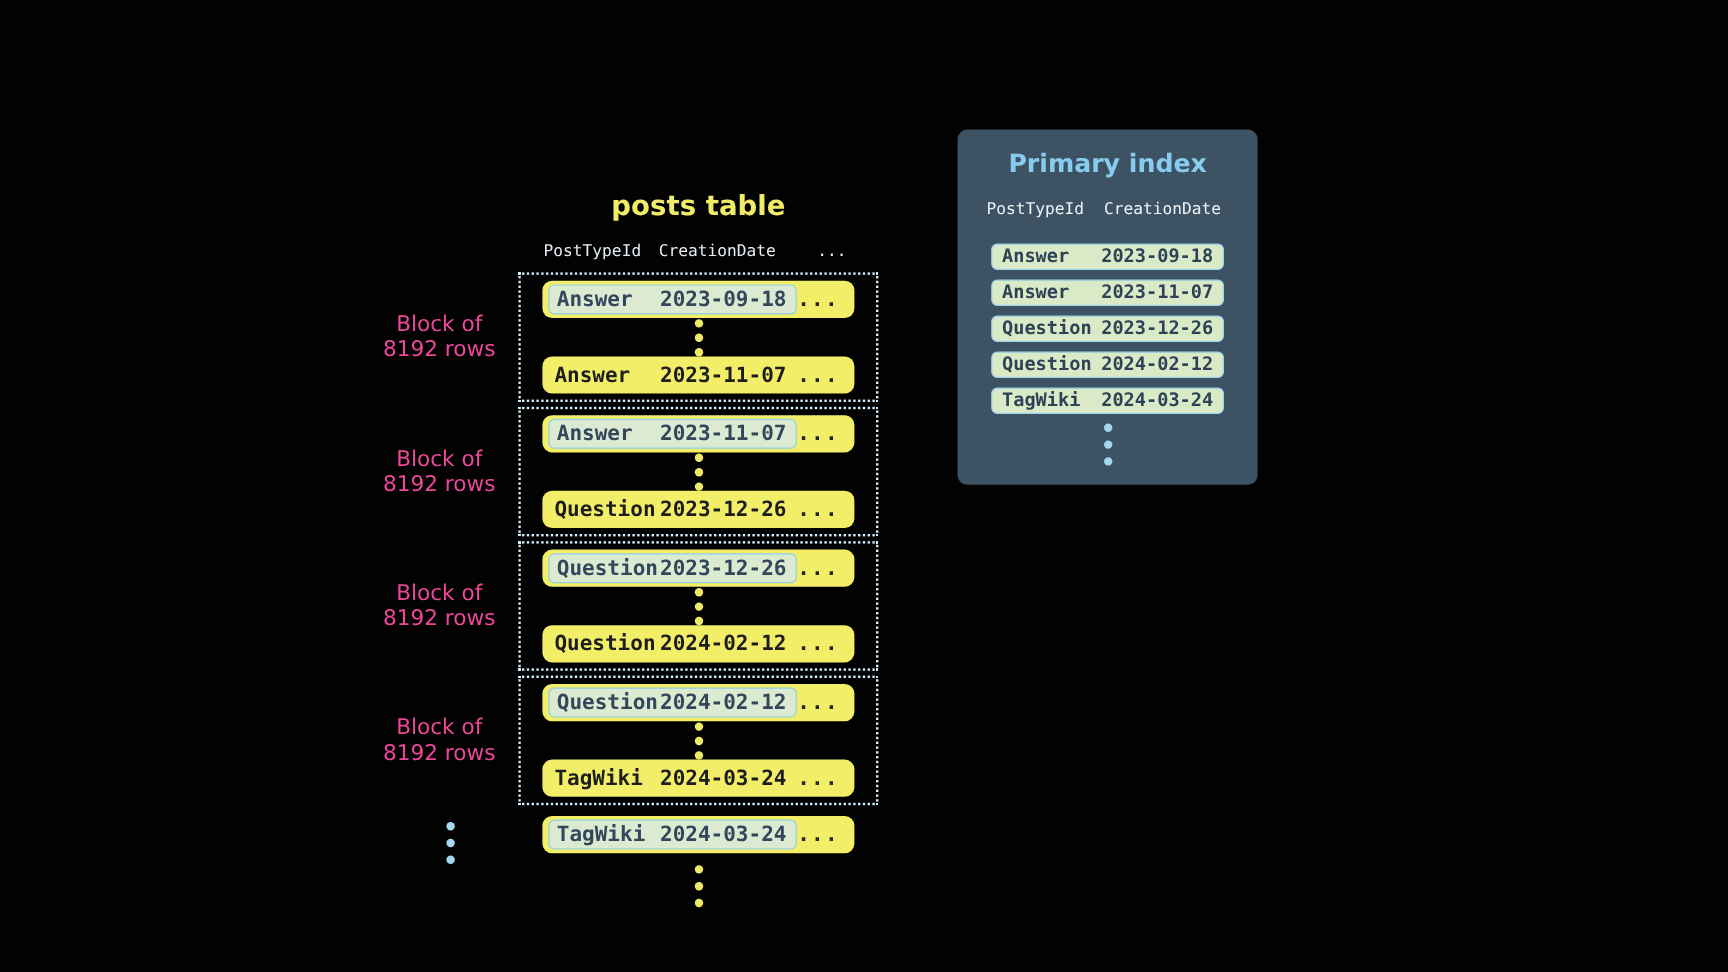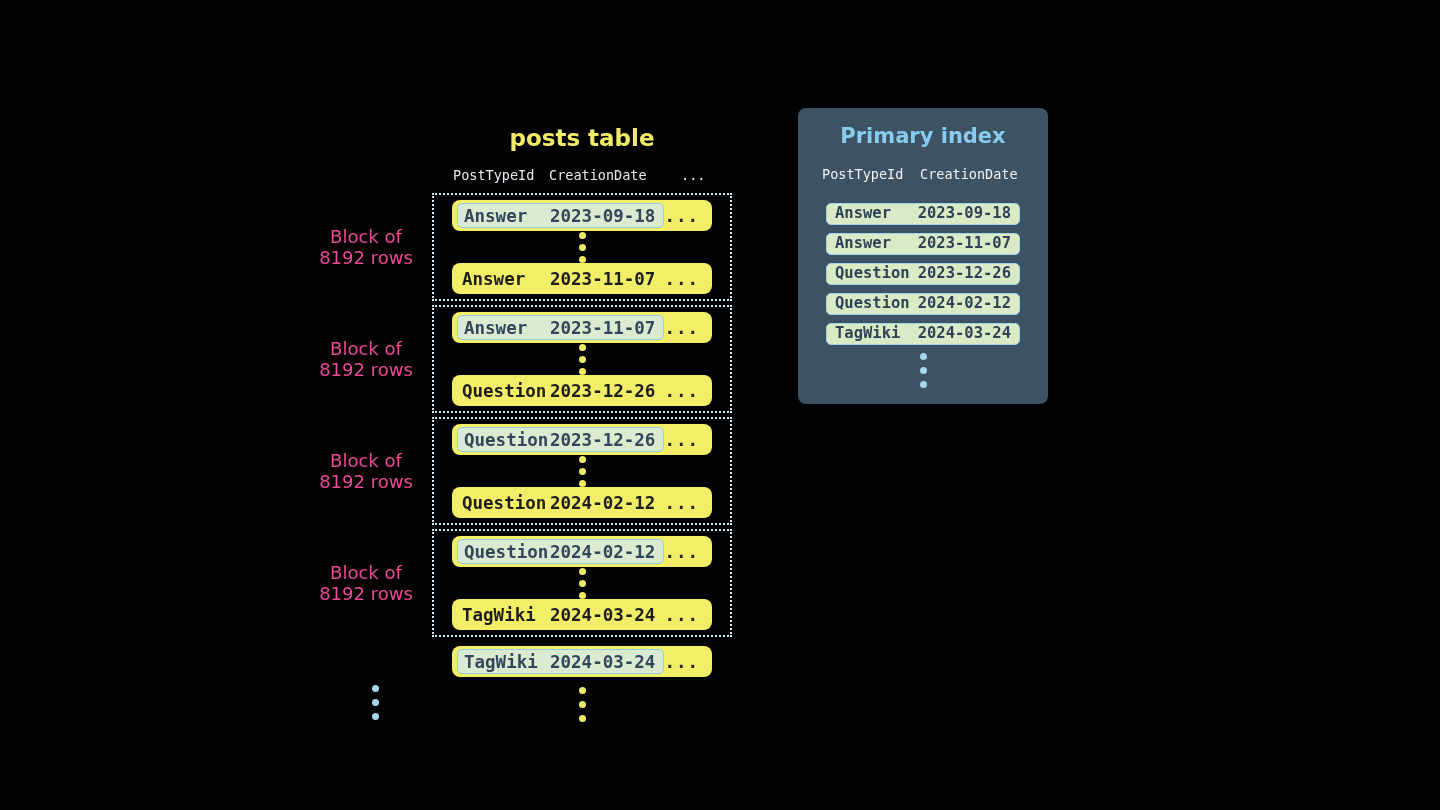--- a/index.html
+++ b/index.html
@@ -24,20 +24,21 @@
     left: 432px;
     top: 124px;
     width: 300px;
   }
   .ptitle {
     font-size: 23px;
     font-weight: bold;
     color: #f1ec68;
     text-align: center;
     line-height: 28px;
+    margin-top: 34px;
   }
   .pheaders {
     display: flex;
     margin: 15px 0 0 21px;
     font-family: "DejaVu Sans Mono", monospace;
     font-size: 13.5px;
     color: #e6edf2;
     line-height: 16px;
   }
   .ph1 { width: 96px; }

